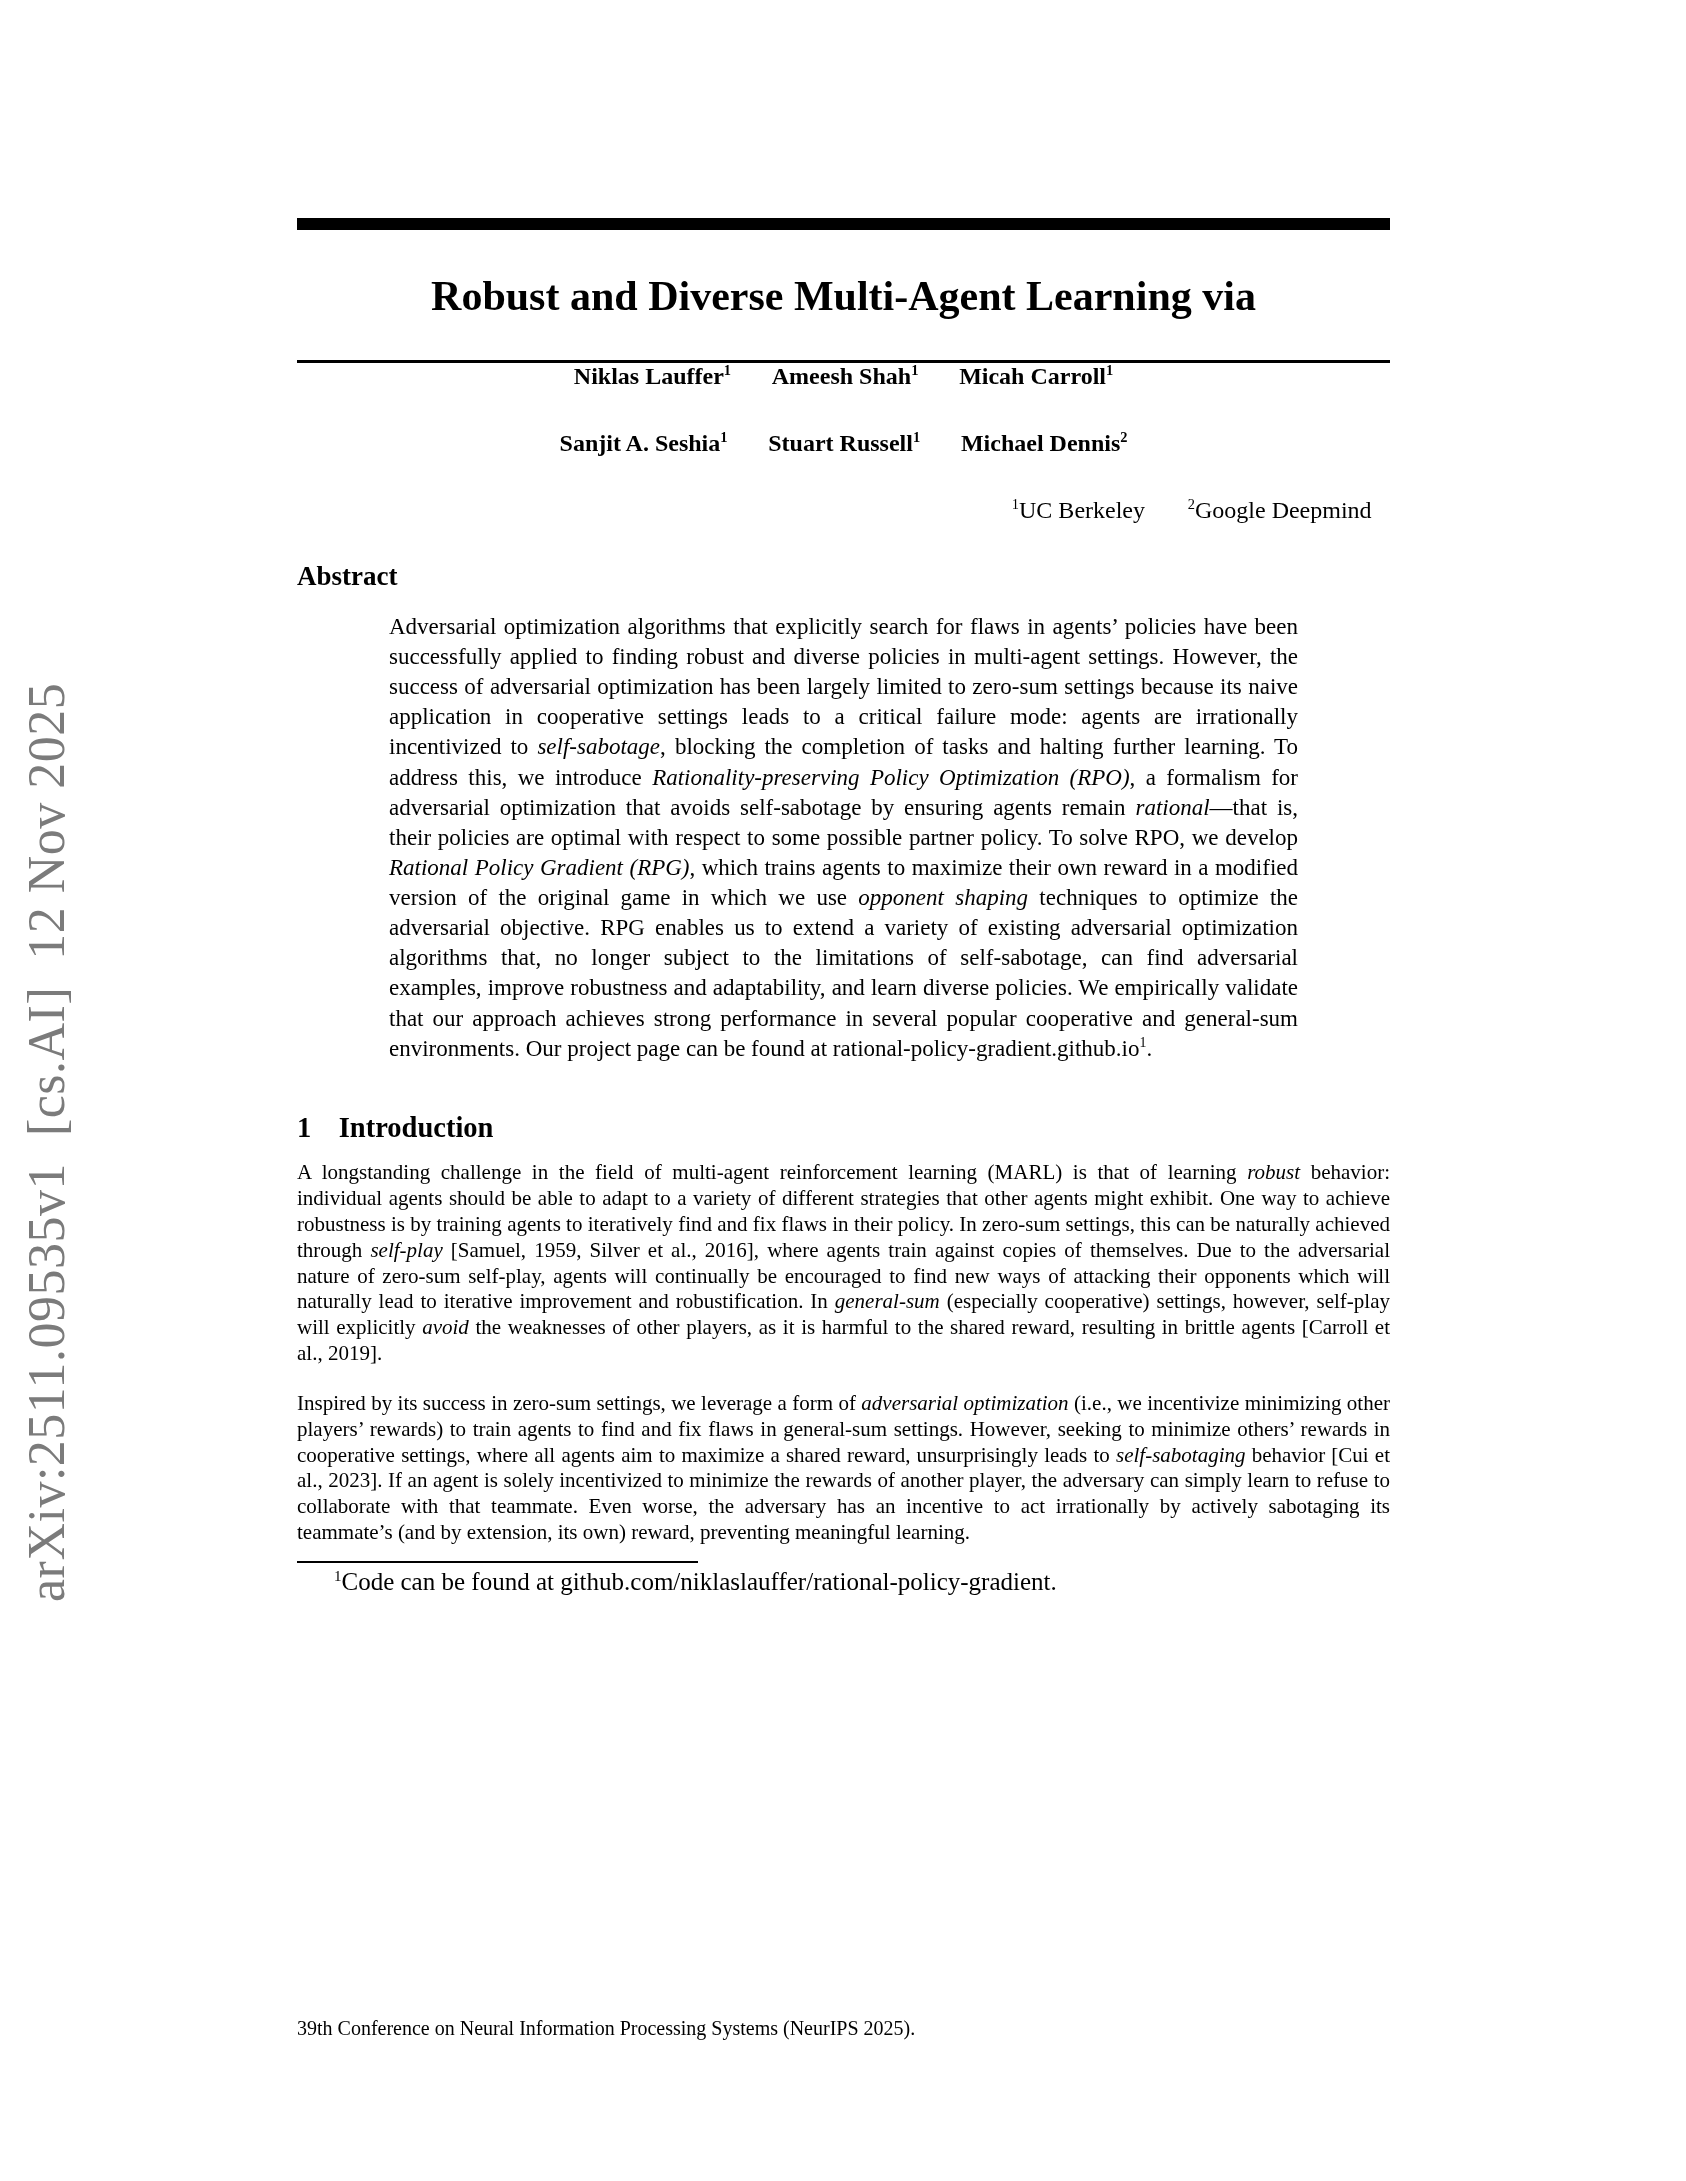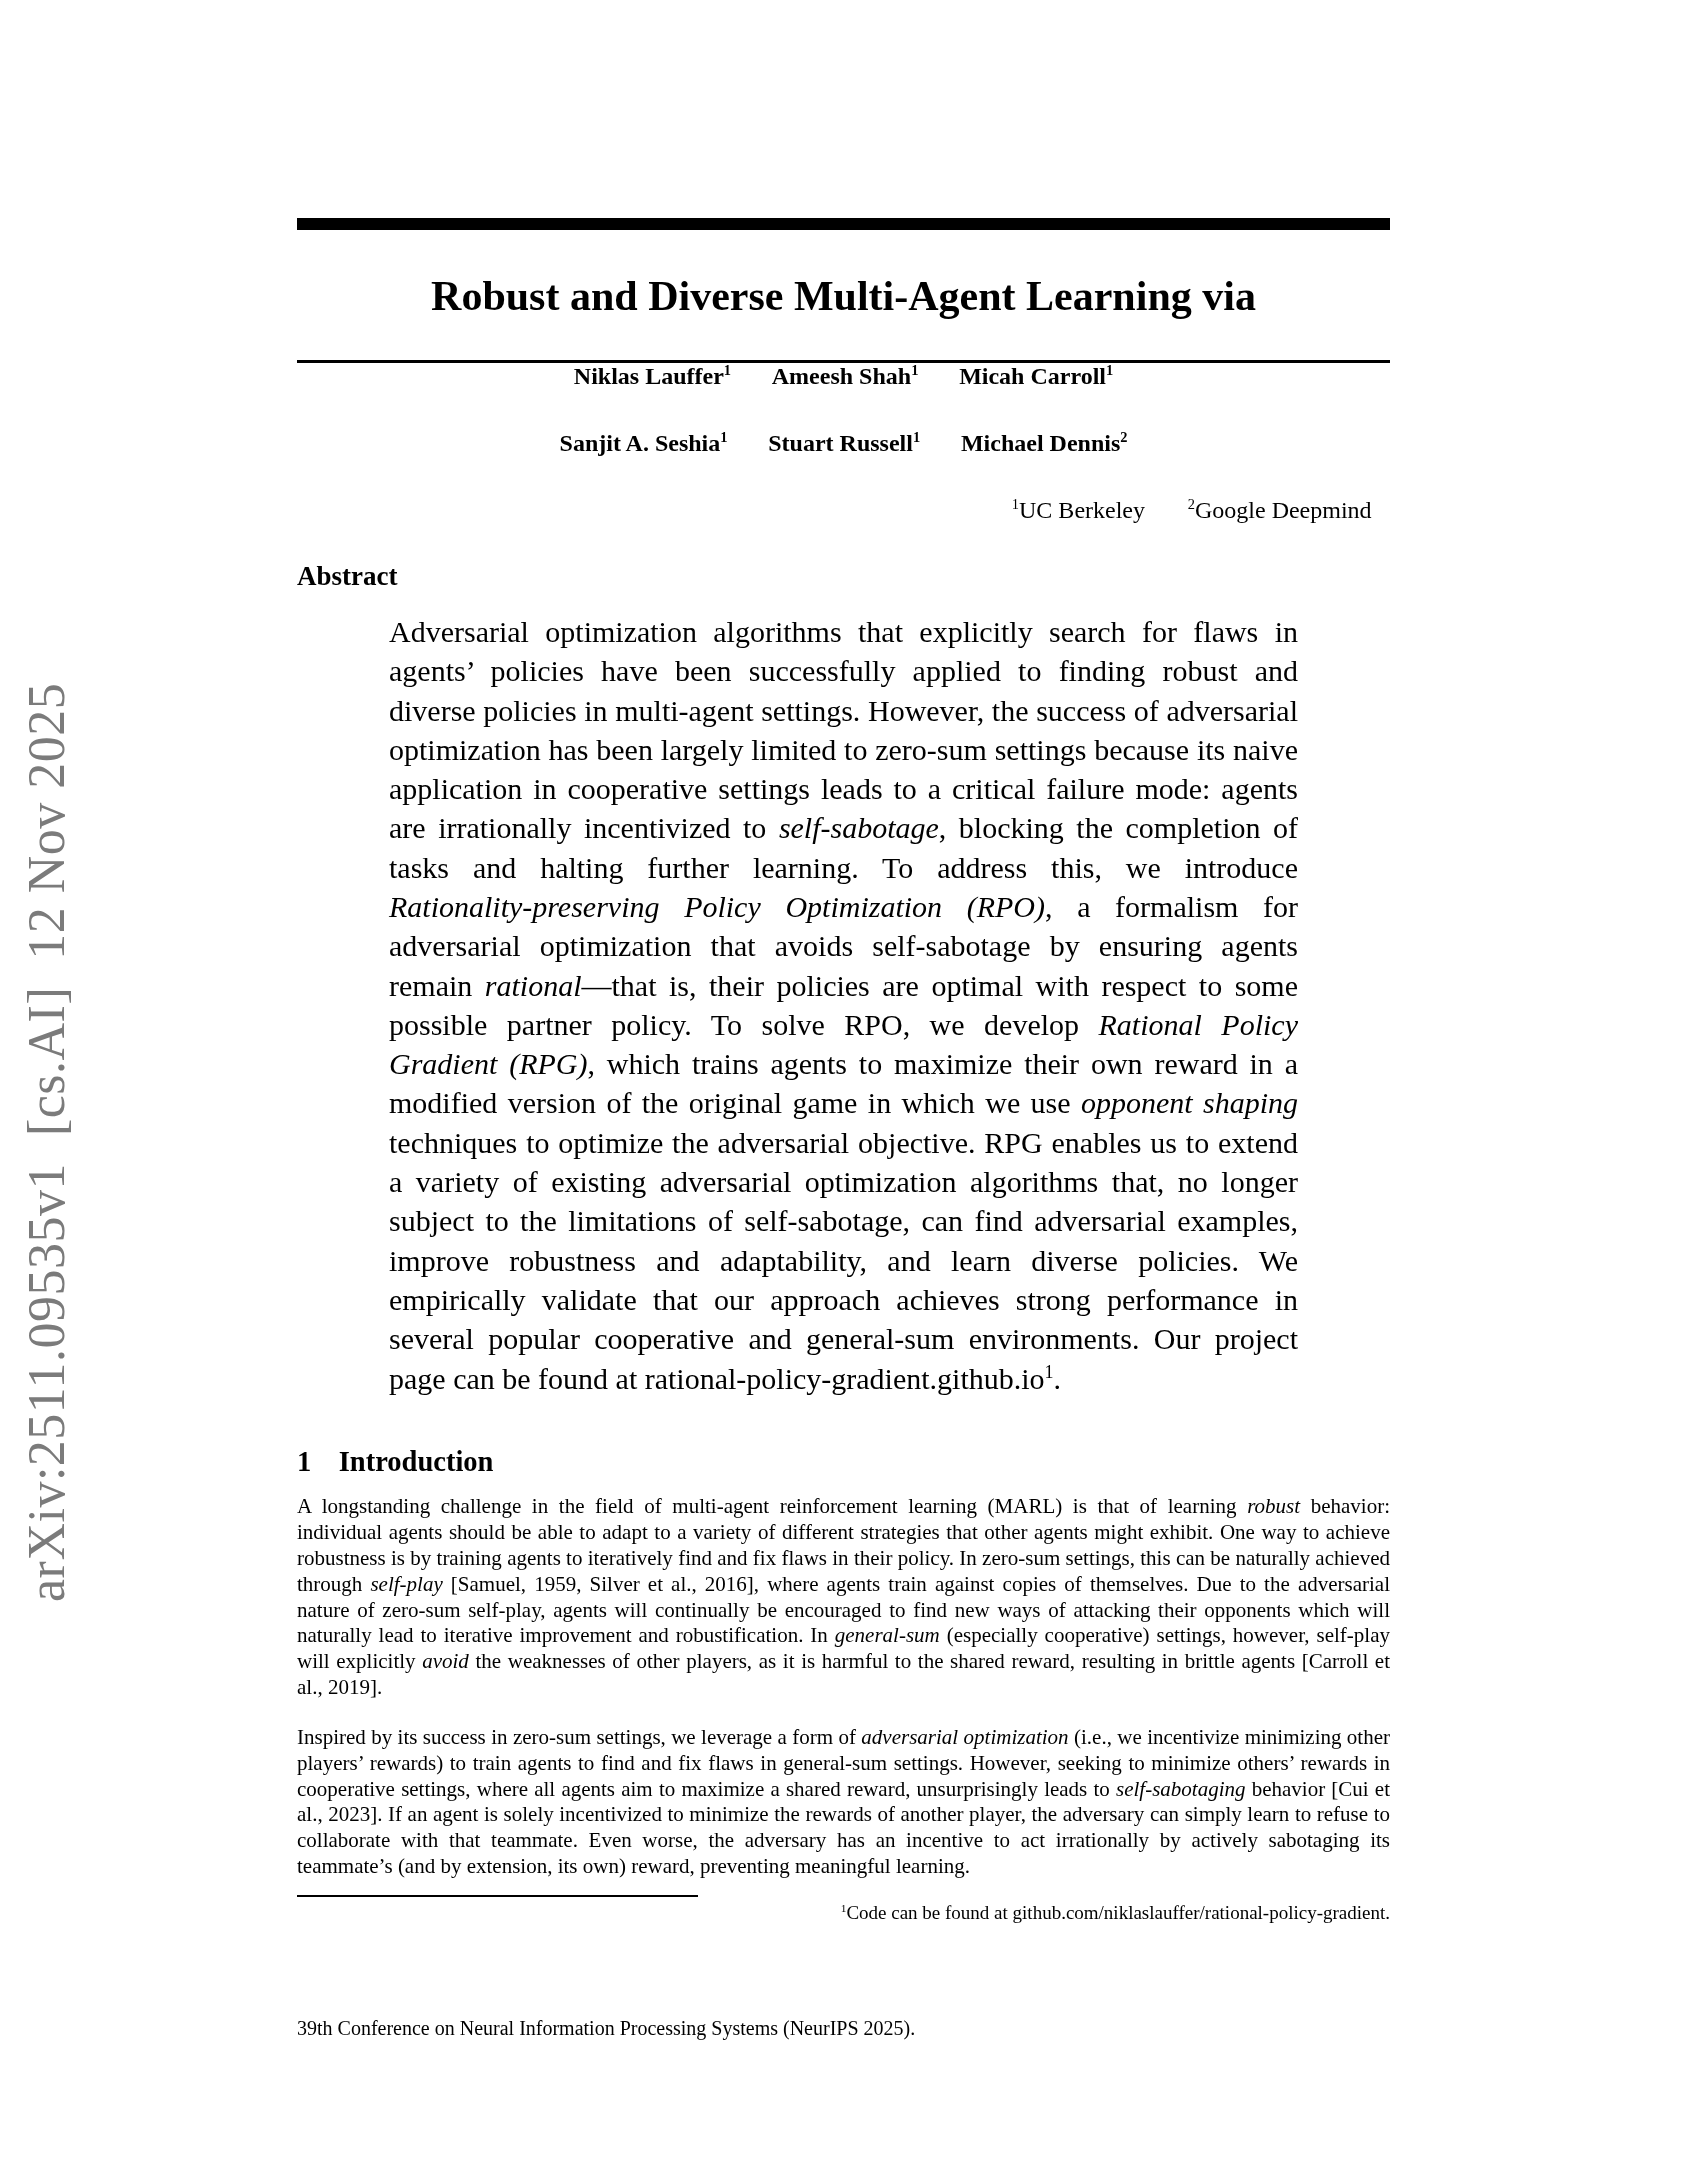--- a/index.html
+++ b/index.html
@@ -67,21 +67,21 @@
   h2.abstract-heading {
     margin: 37px 0 0 0;
     text-align: left;
     font-size: 27px;
     font-weight: bold;
   }
 
   p.abstract-text {
     width: 909px;
     margin: 20px auto 4px auto;
-    font-size: 30px;
+    font-size: 23px;
     line-height: 1.31;
     text-align: justify;
     font-family: Liberation Serif, serif;
   }
 
   h2.section-heading {
     margin: 48px 0 0 0;
     font-size: 28.5px;
     font-weight: bold;
   }
@@ -98,23 +98,22 @@
   .it { font-style: italic; }
 
   .footnote-rule {
     margin-top: 14.7px;
     width: 401px;
     border-top: 2.8px solid #000;
     height: 0;
   }
   p.footnote {
     margin: 5.5px 0 0 0;
-    font-size: 19px;
+    font-size: 25px;
     text-indent: 37px;
-    text-align: right;
   }
 
   .footer {
     position: absolute;
     left: 297px;
     top: 2017px;
     font-size: 20px;
     text-align: right;
   }
 </style>

